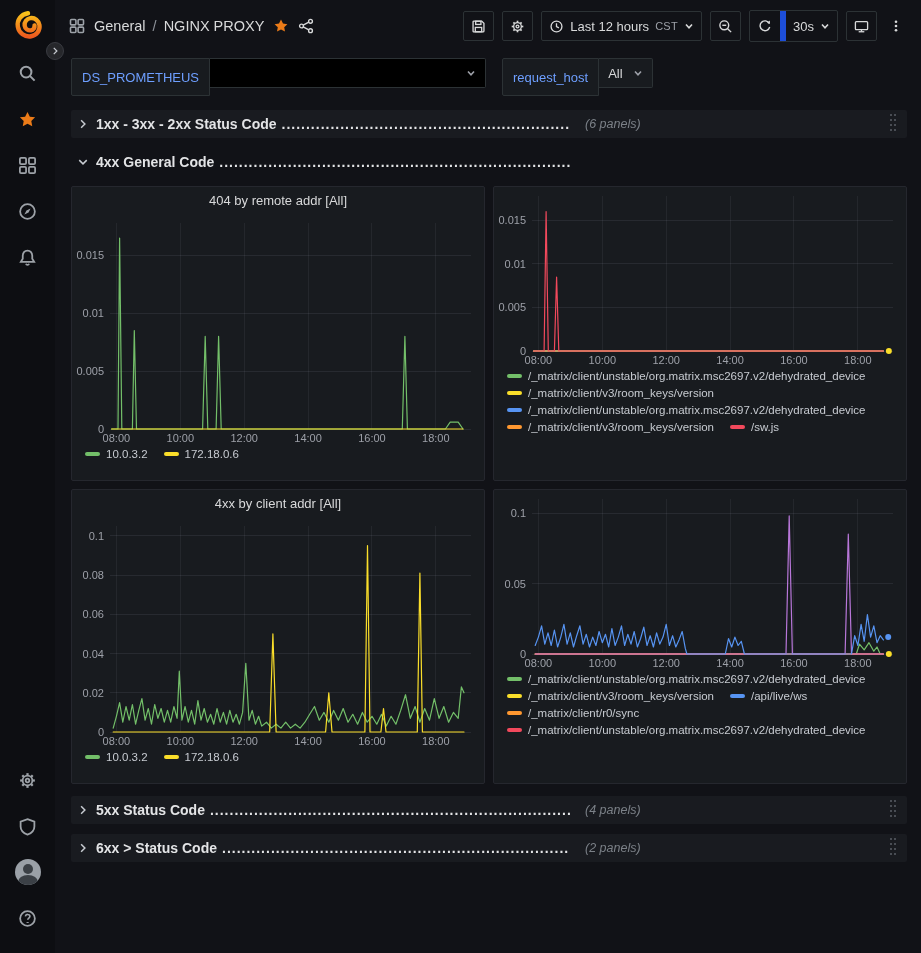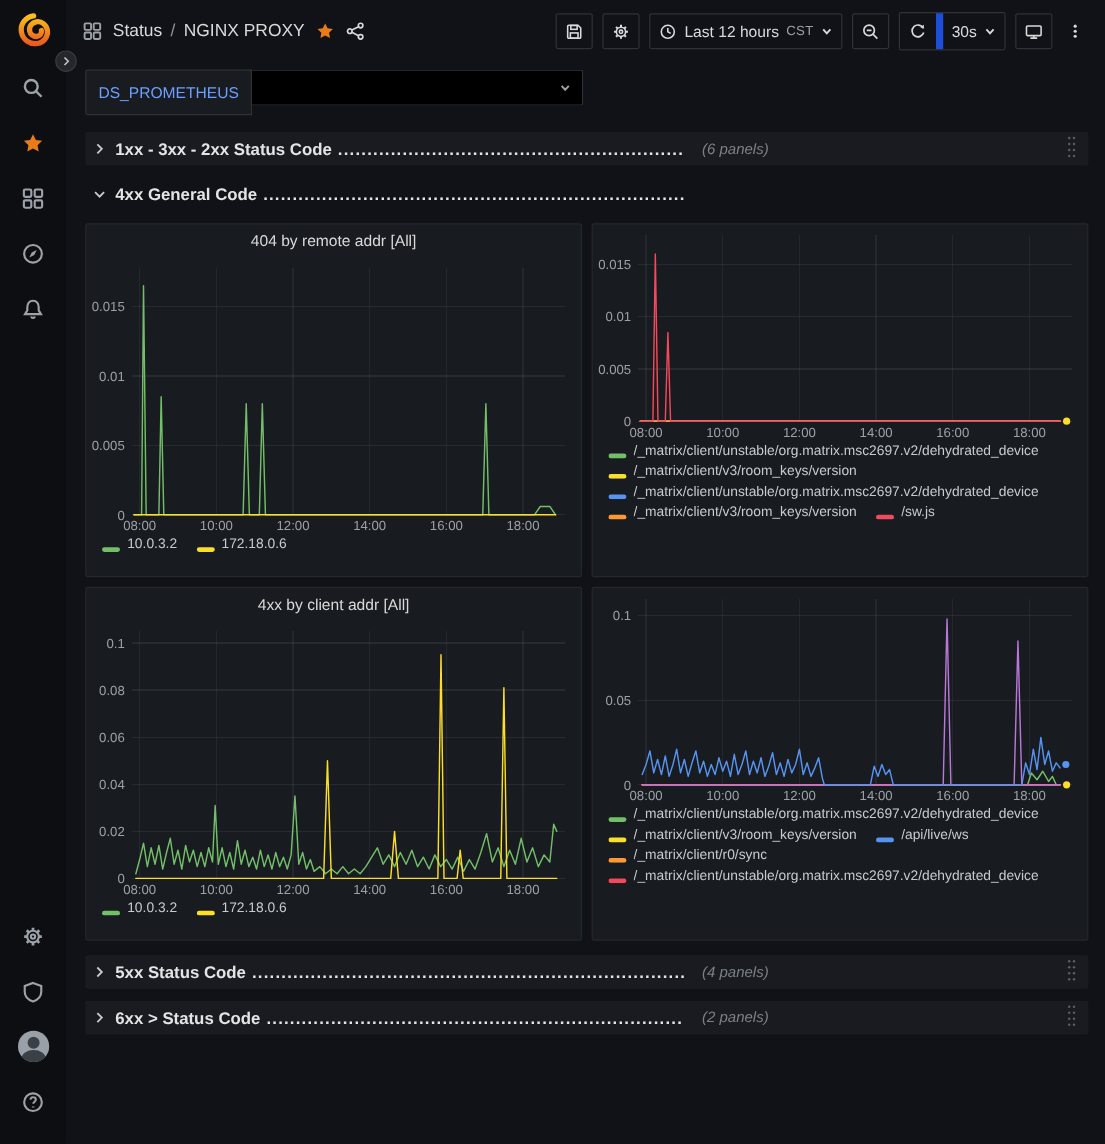--- a/index.html
+++ b/index.html
@@ -53,21 +53,21 @@
   .grid{display:grid;grid-template-columns:1fr 1fr;gap:8px;margin-bottom:12px}
   .panel{background:#181b1f;border:1px solid #25272e;border-radius:2px;height:295px;display:flex;flex-direction:column;overflow:hidden}
   .panel-title{height:27px;display:flex;align-items:center;justify-content:center;font-size:13px;font-weight:500;color:#d8d9da;cursor:pointer;flex-shrink:0}
   svg.plot{width:100%;display:block;flex-shrink:0}
   .plot-tall{height:232px}
   .plot-short{height:181px}
   svg.plot text{font-family:"Liberation Sans",sans-serif}
   .legend{display:flex;flex-wrap:wrap;column-gap:16px;row-gap:5px;padding:2px 10px 0 13px;overflow:hidden;align-content:flex-start}
   .legend-single{height:26px}
   .legend-multi{height:80px}
-  .legend-item{display:flex;align-items:flex-end;gap:6px;white-space:nowrap;max-width:100%;overflow:hidden;cursor:pointer}
+  .legend-item{display:flex;align-items:center;gap:6px;white-space:nowrap;max-width:100%;overflow:hidden;cursor:pointer}
   .legend-marker{width:15px;height:4px;border-radius:2px;flex-shrink:0}
   .legend-label{font-size:11.5px;color:#c7cbd1;overflow:hidden;text-overflow:clip}
 </style>
 </head>
 <body>
 
 <div class="app">
 
   <aside class="sidebar">
     <div class="logo">
@@ -160,21 +160,21 @@
       <div class="tb-left">
         <span style="color:#9da2a8;display:flex">
           <svg width="16" height="16" viewBox="0 0 16 16" fill="none" stroke="currentColor" stroke-width="1.6">
               <rect x="1.5" y="1.5" width="5.4" height="5.4" rx="1"></rect>
               <rect x="9.1" y="1.5" width="5.4" height="5.4" rx="1"></rect>
               <rect x="1.5" y="9.1" width="5.4" height="5.4" rx="1"></rect>
               <rect x="9.1" y="9.1" width="5.4" height="5.4" rx="1"></rect>
             </svg>
         </span>
         <div class="bc">
-          <span>Status</span>
+          <span>General</span>
           <span class="sep">/</span>
           <span>NGINX PROXY</span>
         </div>
         <span style="color:#eb7b18;display:flex">
           <svg width="16" height="16" viewBox="0 0 16 16" fill="currentColor">
               <path d="M8 1.6l2 4 4.4.6-3.2 3.1.8 4.3L8 11.5l-4 2.1.8-4.3L1.6 6.2 6 5.6z"></path>
             </svg>
         </span>
         <span style="color:#d8d9da;display:flex">
           <svg width="16" height="16" viewBox="0 0 16 16" fill="none" stroke="currentColor" stroke-width="1.4">
@@ -267,20 +267,31 @@
             </svg>
         </button>
       </div>
     </header>
 
     <div class="subbar">
       <div class="var">
         <span class="var-label">DS_PROMETHEUS</span>
         <span class="var-value redacted">
           <span></span>
+          <span style="display:flex;color:#9da0a8">
+            <svg width="10" height="10" viewBox="0 0 10 10" fill="none" stroke="currentColor" stroke-width="1.6">
+                <polyline points="2,3.5 5,6.8 8,3.5"></polyline>
+              </svg>
+          </span>
+        </span>
+      </div>
+      <div class="var">
+        <span class="var-label">request_host</span>
+        <span class="var-value">
+          <span>All</span>
           <span style="display:flex;color:#9da0a8">
             <svg width="10" height="10" viewBox="0 0 10 10" fill="none" stroke="currentColor" stroke-width="1.6">
                 <polyline points="2,3.5 5,6.8 8,3.5"></polyline>
               </svg>
           </span>
         </span>
       </div>
     </div>
 
     <div class="dash">

